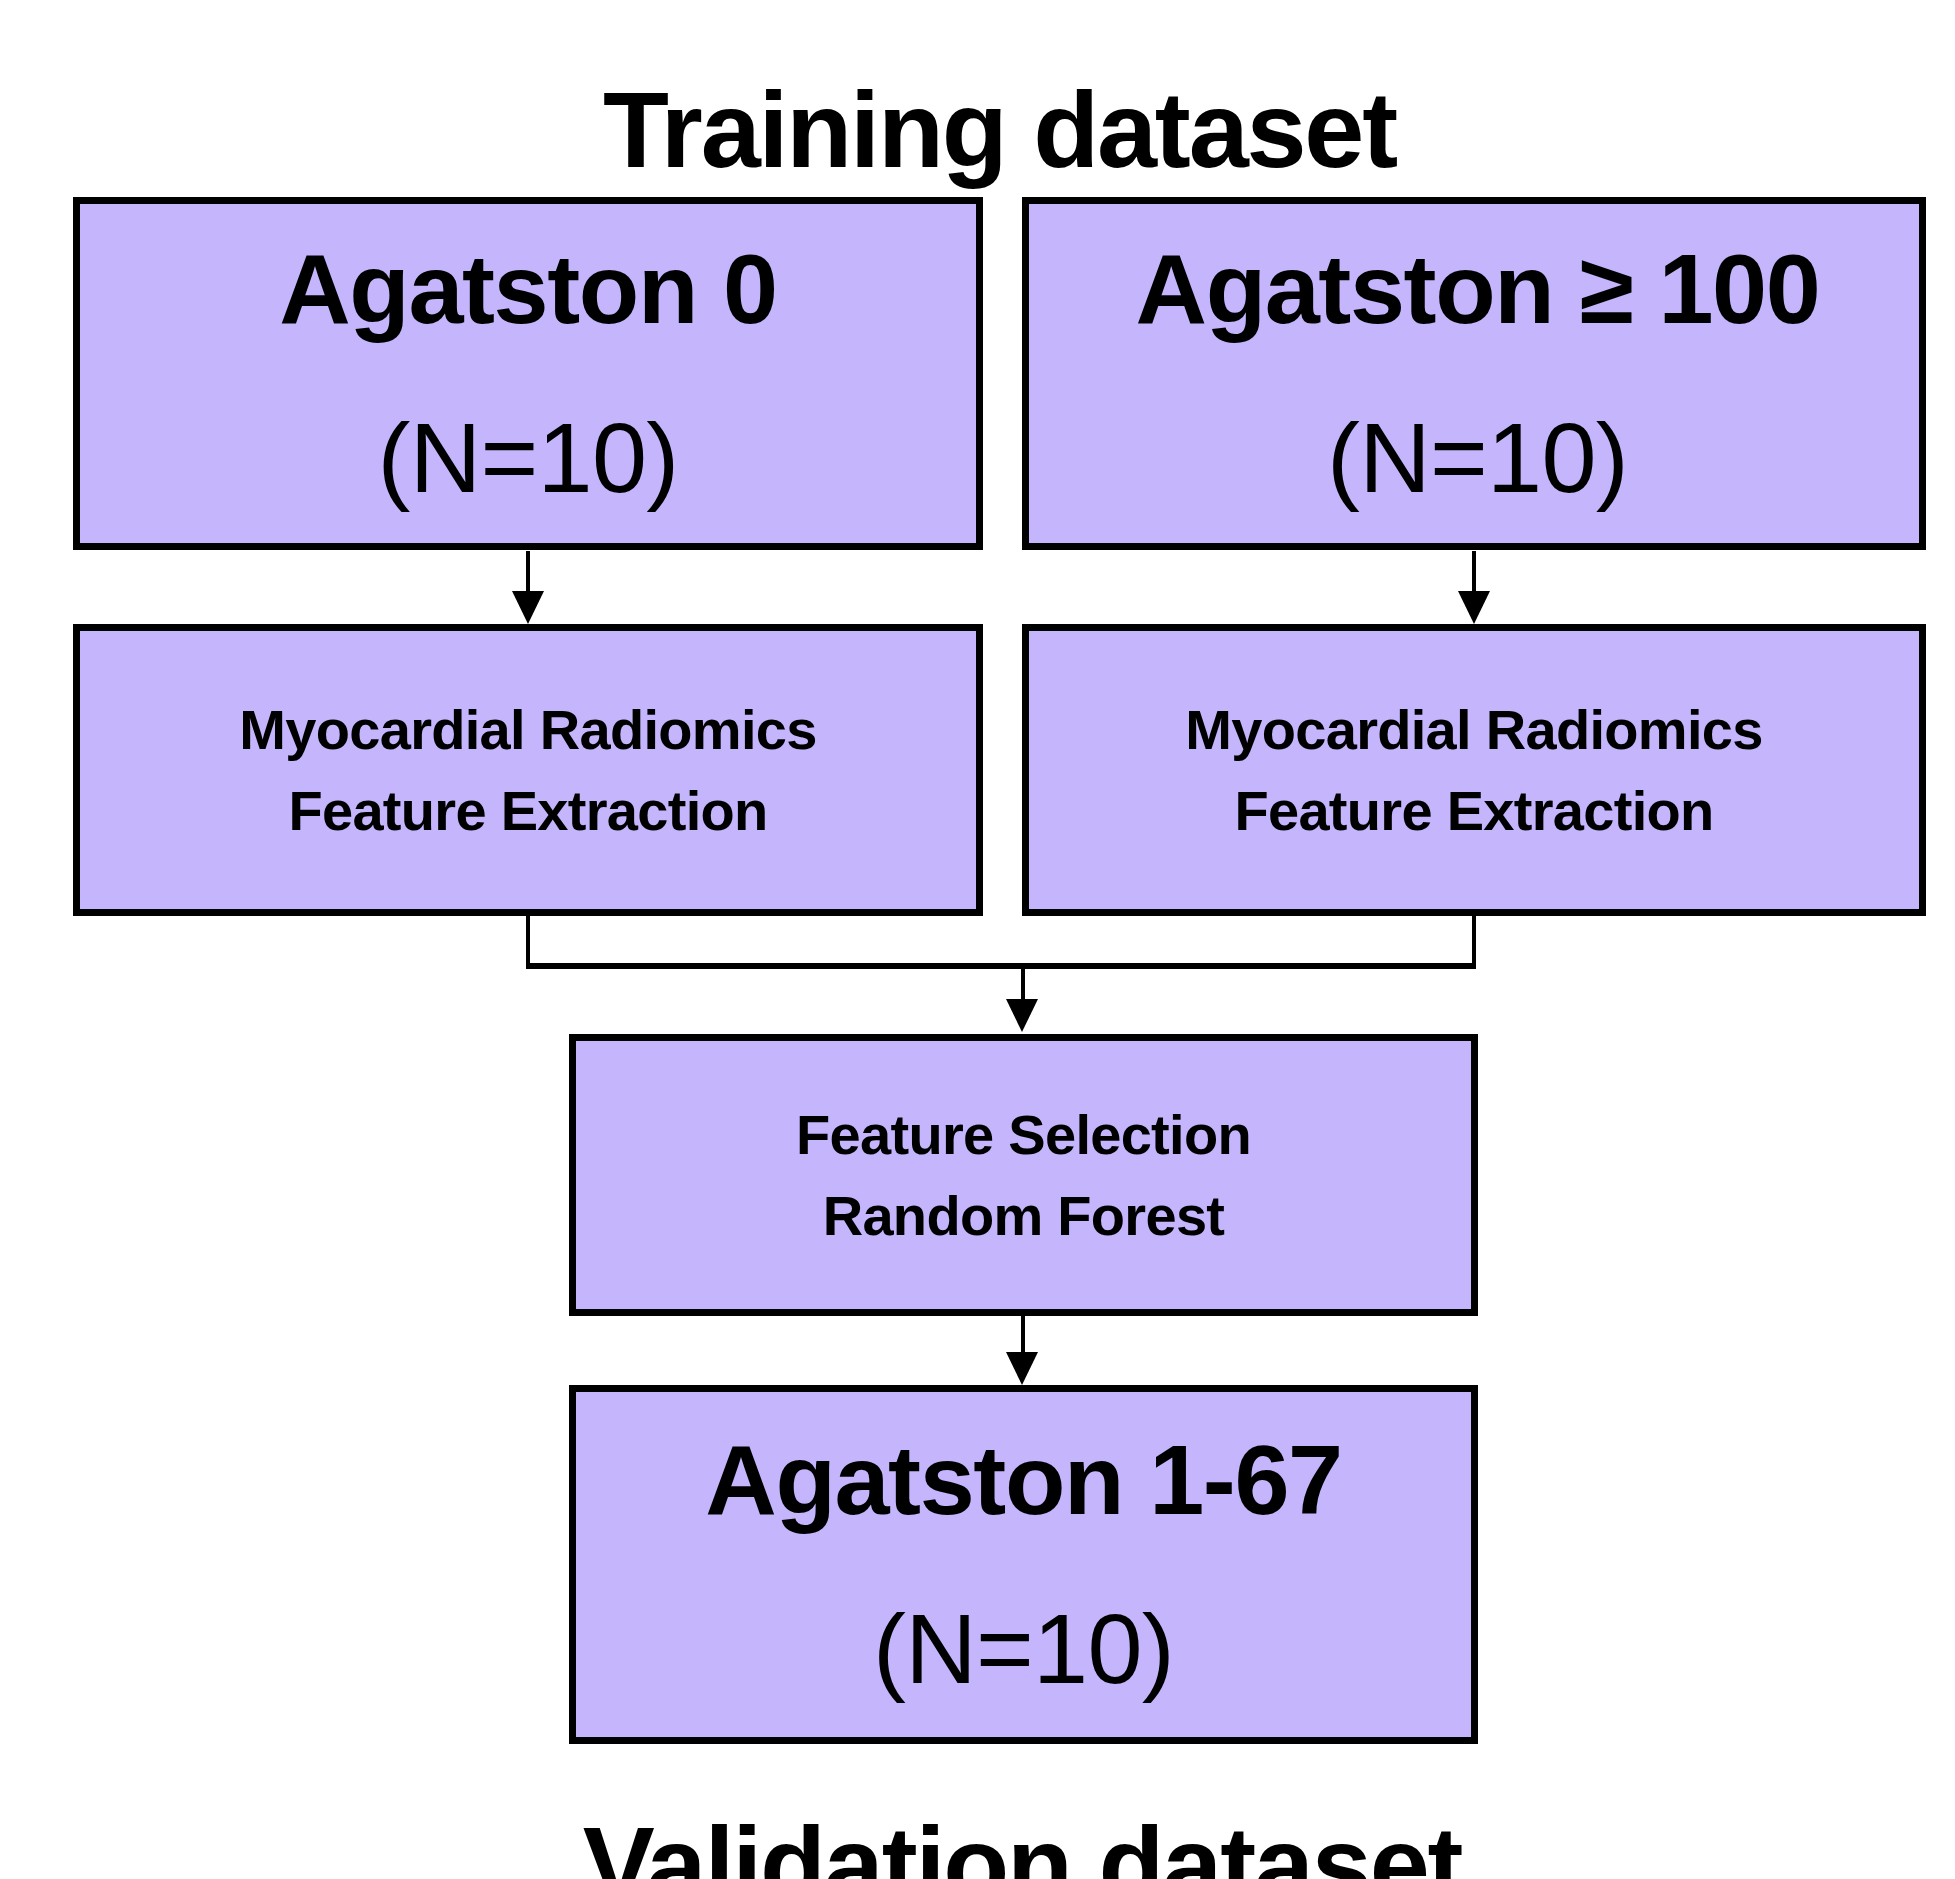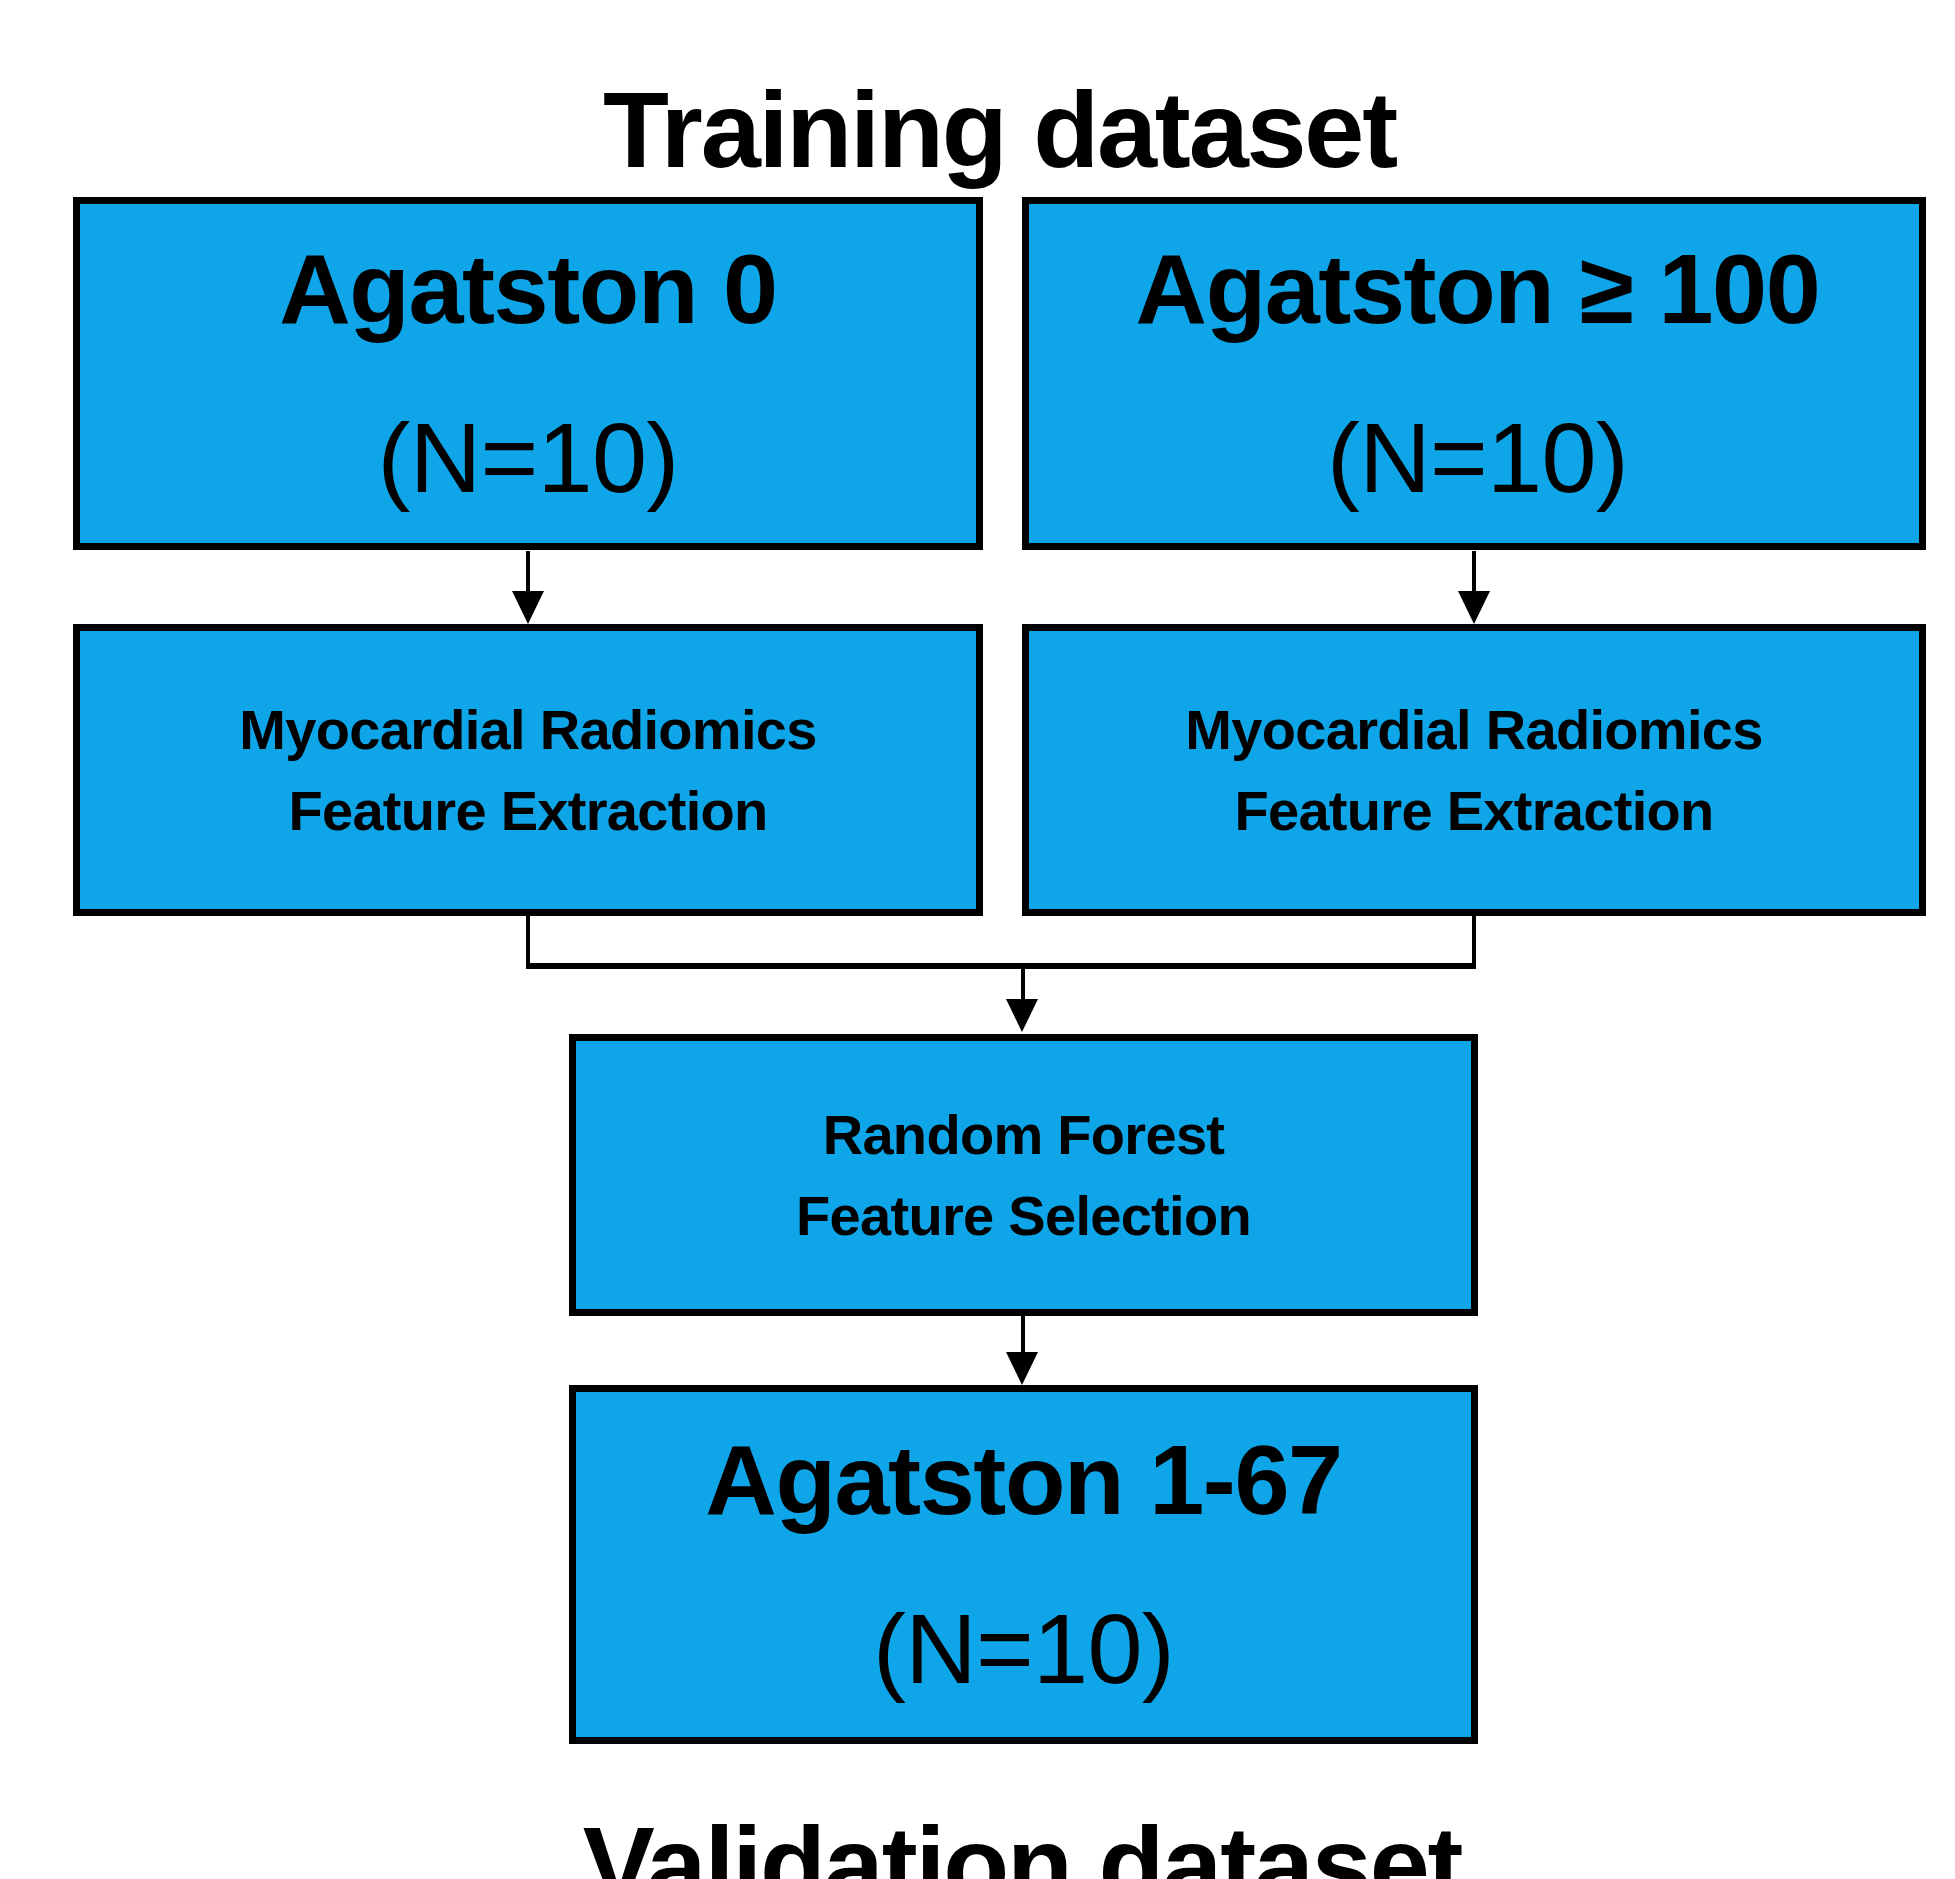--- a/index.html
+++ b/index.html
@@ -18,21 +18,21 @@
     font-size: 108px;
     font-weight: 700;
     letter-spacing: -2.2px;
     white-space: nowrap;
     margin-top: 40px;
   }
   .node {
     position: absolute;
     box-sizing: border-box;
     border: 7.2px solid #000000;
-    background: #0ea5e9;
+    background: #c4b5fd;
     display: flex;
     flex-direction: column;
     align-items: center;
     justify-content: center;
     text-align: center;
     white-space: nowrap;
   }
   .big-bold   { font-size: 99px; font-weight: 700; letter-spacing: -1.4px; line-height: 1.3; }
   .big-reg    { font-size: 99px; font-weight: 400; letter-spacing: -0.7px; line-height: 1.3; margin-top: 40px; }
   .mid-bold   { font-size: 56px; font-weight: 700; letter-spacing: -0.7px; line-height: 1.45; }
@@ -94,22 +94,22 @@
 
   <div>
     <div class="edge-line-v" style="left:526px;  top:916px; height:50px;"></div>
     <div class="edge-line-v" style="left:1472px; top:916px; height:50px;"></div>
     <div class="edge-line-h" style="left:526px;  top:963px; width:950px;"></div>
     <div class="edge-line-v" style="left:1021px; top:969px; height:32px;"></div>
     <div class="edge-head" style="left:1006px; top:999px;"></div>
   </div>
 
   <div class="node" style="left:569px; top:1034px; width:909px; height:282px;">
+    <span class="mid-bold">Feature Selection</span>
     <span class="mid-bold">Random Forest</span>
-    <span class="mid-bold">Feature Selection</span>
   </div>
 
   <div>
     <div class="edge-line-v" style="left:1021px; top:1316px; height:37px;"></div>
     <div class="edge-head" style="left:1006px; top:1352px;"></div>
   </div>
 
   <div class="node" style="left:569px; top:1385px; width:909px; height:359px;">
     <span class="big-bold">Agatston 1-67</span>
     <span class="big-reg">(N=10)</span>

